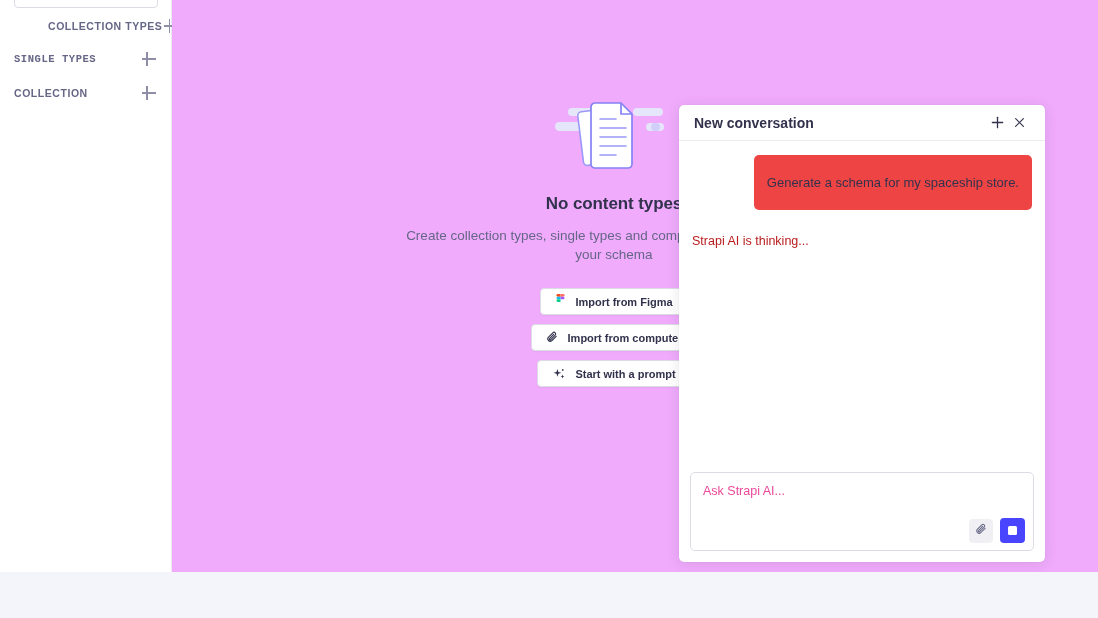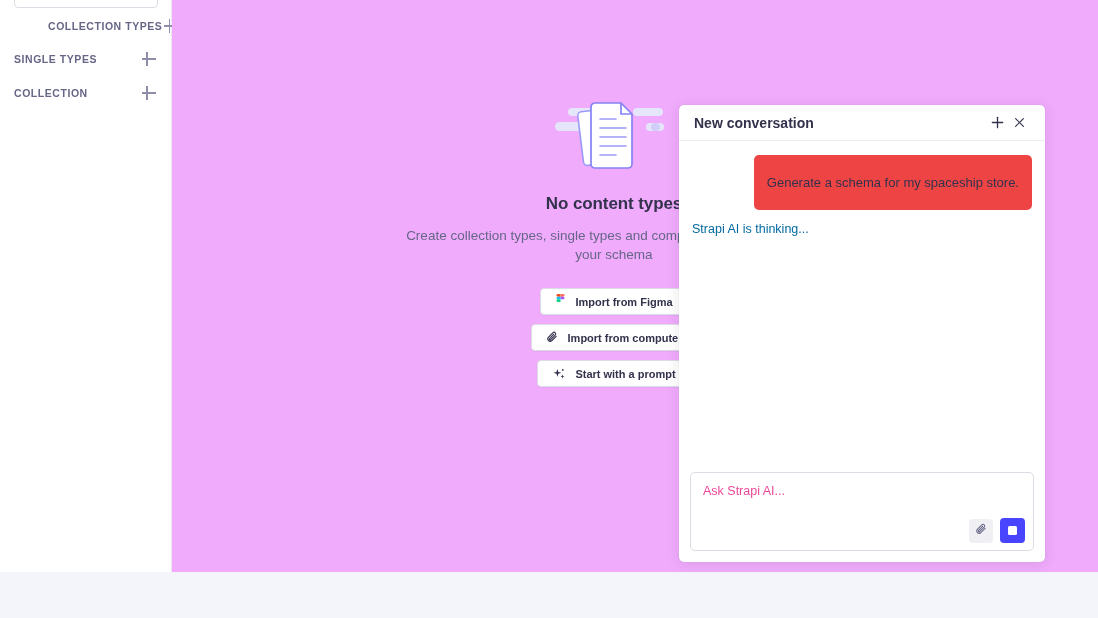--- a/index.html
+++ b/index.html
@@ -200,23 +200,23 @@
   #user-msg {
     background: #ef4444;
     border-radius: 5px;
     padding: 19px 13px;
     font-size: 13px;
     color: #32324d;
     max-width: 290px;
     line-height: 17px;
   }
   #thinking {
-    margin-top: 12px;
+    margin-top: 24px;
     font-size: 12.5px;
-    color: #0369a1;
+    color: #b91c1c;
   }
   #chat-input-wrap {
     flex: none;
     margin: 0 11px 11px 11px;
     border: 1px solid #dcdce4;
     border-radius: 5px;
     height: 79px;
     position: relative;
     background: #ffffff;
     box-sizing: border-box;
@@ -268,21 +268,21 @@
 <div id="app-window">
 
   <div id="sidebar">
     <div id="sidebar-search-stub"></div>
 
     <div class="side-section" style="top:12px;padding-left:48px;">
       <span class="label">COLLECTION TYPES</span>
       <span class="plus-btn"></span>
     </div>
 
-    <div class="side-section" style="top:45px;">
+    <div class="side-section" style="top:45px;font-family:Liberation Mono, monospace;">
       <span class="label">SINGLE TYPES</span>
       <span class="plus-btn"></span>
     </div>
 
     <div class="side-section" style="top:79px;">
       <span class="label">COLLECTION</span>
       <span class="plus-btn"></span>
     </div>
   </div>
 

